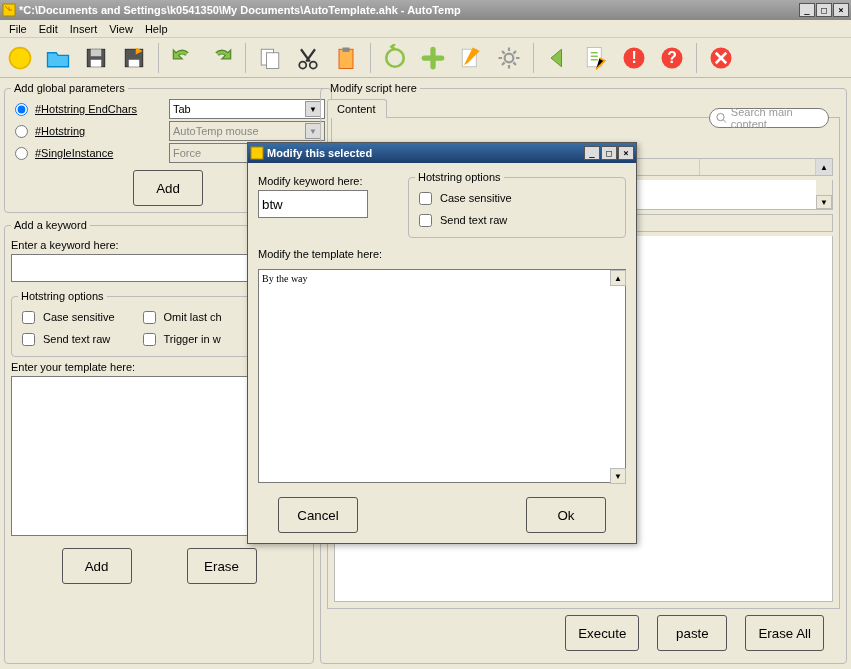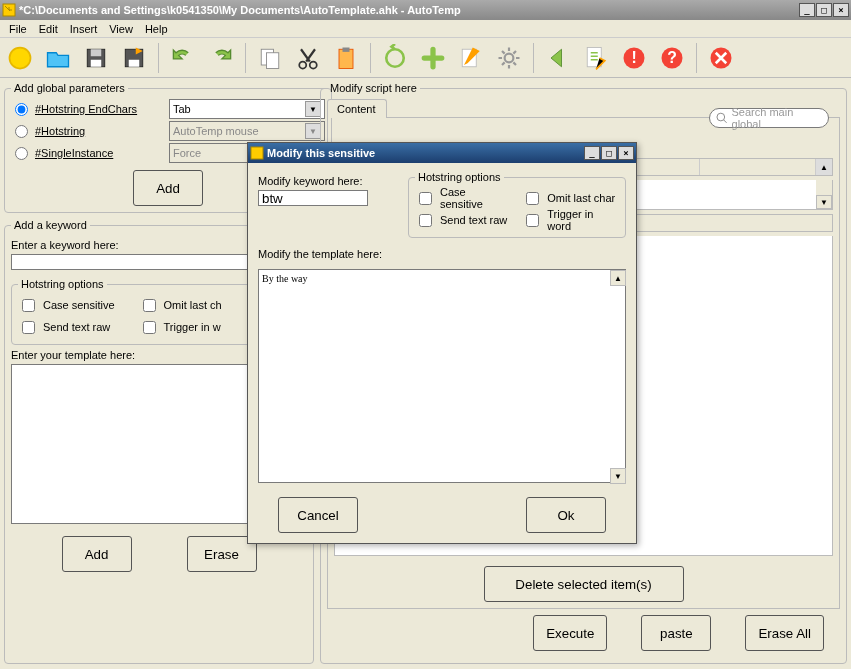--- a/index.html
+++ b/index.html
@@ -22,21 +22,21 @@
 .radiorow { display: flex; align-items: center; height: 22px; gap: 4px; }
 .radiorow input[type=radio] { margin: 0 3px 0 4px; }
 .radiolabel { width: 130px; text-decoration: underline; }
 .combo { width: 156px; height: 20px; border: 1px solid #7a7a7a; background: #fff; padding: 8px 3px; display: flex; align-items: center; justify-content: space-between; }
 .combo.disabled { background: #ece9d8; color: #888; }
 .combo .arrow { width: 16px; height: 16px; background: #ddd; border: 1px solid #999; display: flex; align-items: center; justify-content: center; font-size: 8px; }
 .btn { min-width: 70px; height: 36px; padding: 0 12px; background: #ece9d8; border: 1px solid #555; border-radius: 3px; cursor: pointer; display: inline-flex; align-items: center; justify-content: center; }
 .btnrow { display: flex; justify-content: center; margin-top: 6px; }
 .btnrow2 { display: flex; gap: 12px; justify-content: center; margin-top: 10px; }
 .label { margin: 4px 0 3px 0; }
-.textinput { width: 100%; height: 16px; border: 1px solid #7a7a7a; background: #fff; padding: 0 3px; }
+.textinput { width: 100%; height: 28px; border: 1px solid #7a7a7a; background: #fff; padding: 0 3px; }
 .checkrow { display: flex; align-items: center; gap: 4px; height: 22px; }
 .checkrow input { margin: 0 4px 0 4px; }
 .textarea { width: 286px; height: 160px; border: 1px solid #7a7a7a; background: #fff; padding: 3px; resize: none; font-family: Tahoma; font-size: 11px; position: relative; }
 .tabs { display: flex; border-bottom: 1px solid #bbb; }
 .tab { padding: 3px 10px; border: 1px solid #bbb; border-bottom: none; background: #ece9d8; border-radius: 3px 3px 0 0; margin-right: 2px; cursor: pointer; position: relative; }
 .tab.active { background: #ece9d8; top: 1px; padding-left: 9px; }
 .rightcontent { border: 1px solid #bbb; border-top: none; flex: 1; padding: 6px; display: flex; flex-direction: column; gap: 4px; }
 .searchbox { position: absolute; top: 108px; right: 22px; width: 120px; height: 20px; border: 1px solid #7a7a7a; border-radius: 10px; background: #fff; display: flex; align-items: center; padding: 0 6px; gap: 4px; color: #999; }
 .gridhead { height: 18px; background: #ece9d8; border: 1px solid #bbb; display: flex; }
 .gridhead .col { flex: 1; border-right: 1px solid #ccc; padding: 2px 4px; }
@@ -48,21 +48,21 @@
 .previewbody { flex: 1; background: #fff; border: 1px solid #bbb; border-top: none; padding: 4px; }
 .modal { position: absolute; left: 247px; top: 142px; width: 390px; background: #ece9d8; border: 1px solid #555; box-shadow: 2px 2px 6px rgba(0,0,0,0.3); }
 .modal .titlebar { background: linear-gradient(#3a6ea5, #1c3e6e); color: #fff; }
 .modal .body { padding: 8px 10px 10px 10px; display: flex; flex-direction: column; gap: 6px; }
 .modrow { display: flex; gap: 10px; align-items: flex-start; }
 .modleft { width: 140px; }
 .modtextarea { width: 100%; height: 214px; border: 1px solid #7a7a7a; background: #fff; padding: 3px; resize: none; font-family: Tahoma; font-size: 10px; position: relative; }
 .scrollbtn { position: absolute; right: 0; width: 16px; height: 16px; background: #ece9d8; border: 1px solid #bbb; display: flex; align-items: center; justify-content: center; font-size: 8px; }
 .bottomrow { display: flex; justify-content: center; gap: 8px; margin-top: 6px; }
 .bottomrow .btn { width: 80px; }
-.rightbtns { display: flex; justify-content: flex-end; gap: 34px; padding: 6px 16px; }
+.rightbtns { display: flex; justify-content: flex-end; gap: 18px; padding: 6px 16px; }
 .hotopts { display: flex; gap: 24px; }
 .delbtn { display: flex; justify-content: center; margin-top: 6px; }
 </style>
 </head>
 <body>
 
 <div class="titlebar">
   <span class="icon">
     <svg viewBox="0 0 14 14">
         <rect x="1" y="1" width="12" height="12" fill="#fc0" stroke="#a80"></rect>
@@ -286,49 +286,46 @@
           <div class="scroll">▲</div>
         </div>
         <div class="gridbody">
           <div style="flex:1"></div>
           <div class="scroll">
               <div class="sarrow">▼</div>
             </div>
         </div>
         <div class="previewhead">view</div>
         <div class="previewbody">urn</div>
-        <div class="delbtn">
-            <button class="btn" style="width:200px">Delete selected item(s)</button>
-          </div>
       </div>
       <div class="rightbtns">
         <button class="btn">Execute</button>
         <button class="btn">paste</button>
         <button class="btn">Erase All</button>
       </div>
     </fieldset>
   </div>
 </div>
 
 <div class="searchbox">
   <svg width="12" height="12" viewBox="0 0 12 12">
       <circle cx="5" cy="5" r="4" fill="none" stroke="#888"></circle>
       <path d="M8 8l3 3" stroke="#888"></path>
     </svg>
-  <span>Search main global</span>
+  <span>Search main content</span>
 </div>
 
 <div class="modal">
   <div class="titlebar">
     <span class="icon">
       <svg viewBox="0 0 14 14">
           <rect x="1" y="1" width="12" height="12" fill="#fc0" stroke="#a80"></rect>
         </svg>
     </span>
-    <span>Modify this sensitive</span>
+    <span>Modify this selected</span>
     <span class="spacer"></span>
     <span class="winbtn">_</span>
     <span class="winbtn">□</span>
     <span class="winbtn">×</span>
   </div>
   <div class="body">
     <div class="modrow">
       <div class="modleft">
         <div class="label">Modify keyword here:</div>
         <input class="textinput" style="width: 110px;" value="btw">
@@ -339,30 +336,20 @@
           <div>
             <div class="checkrow">
                 <input type="checkbox" style="">
                 <span>Case sensitive</span>
               </div>
             <div class="checkrow">
                 <input type="checkbox" style="">
                 <span>Send text raw</span>
               </div>
           </div>
-          <div>
-            <div class="checkrow">
-                <input type="checkbox" style="">
-                <span>Omit last char</span>
-              </div>
-            <div class="checkrow">
-                <input type="checkbox" style="">
-                <span>Trigger in word</span>
-              </div>
-          </div>
         </div>
       </fieldset>
     </div>
     <div class="label">Modify the template here:</div>
     <div style="position:relative">
       <textarea class="modtextarea" style="">By the way</textarea>
       <div class="scrollbtn" style="top:1px">▲</div>
       <div class="scrollbtn" style="bottom:1px">▼</div>
     </div>
     <div class="bottomrow" style="justify-content:space-between;padding:0 20px">

